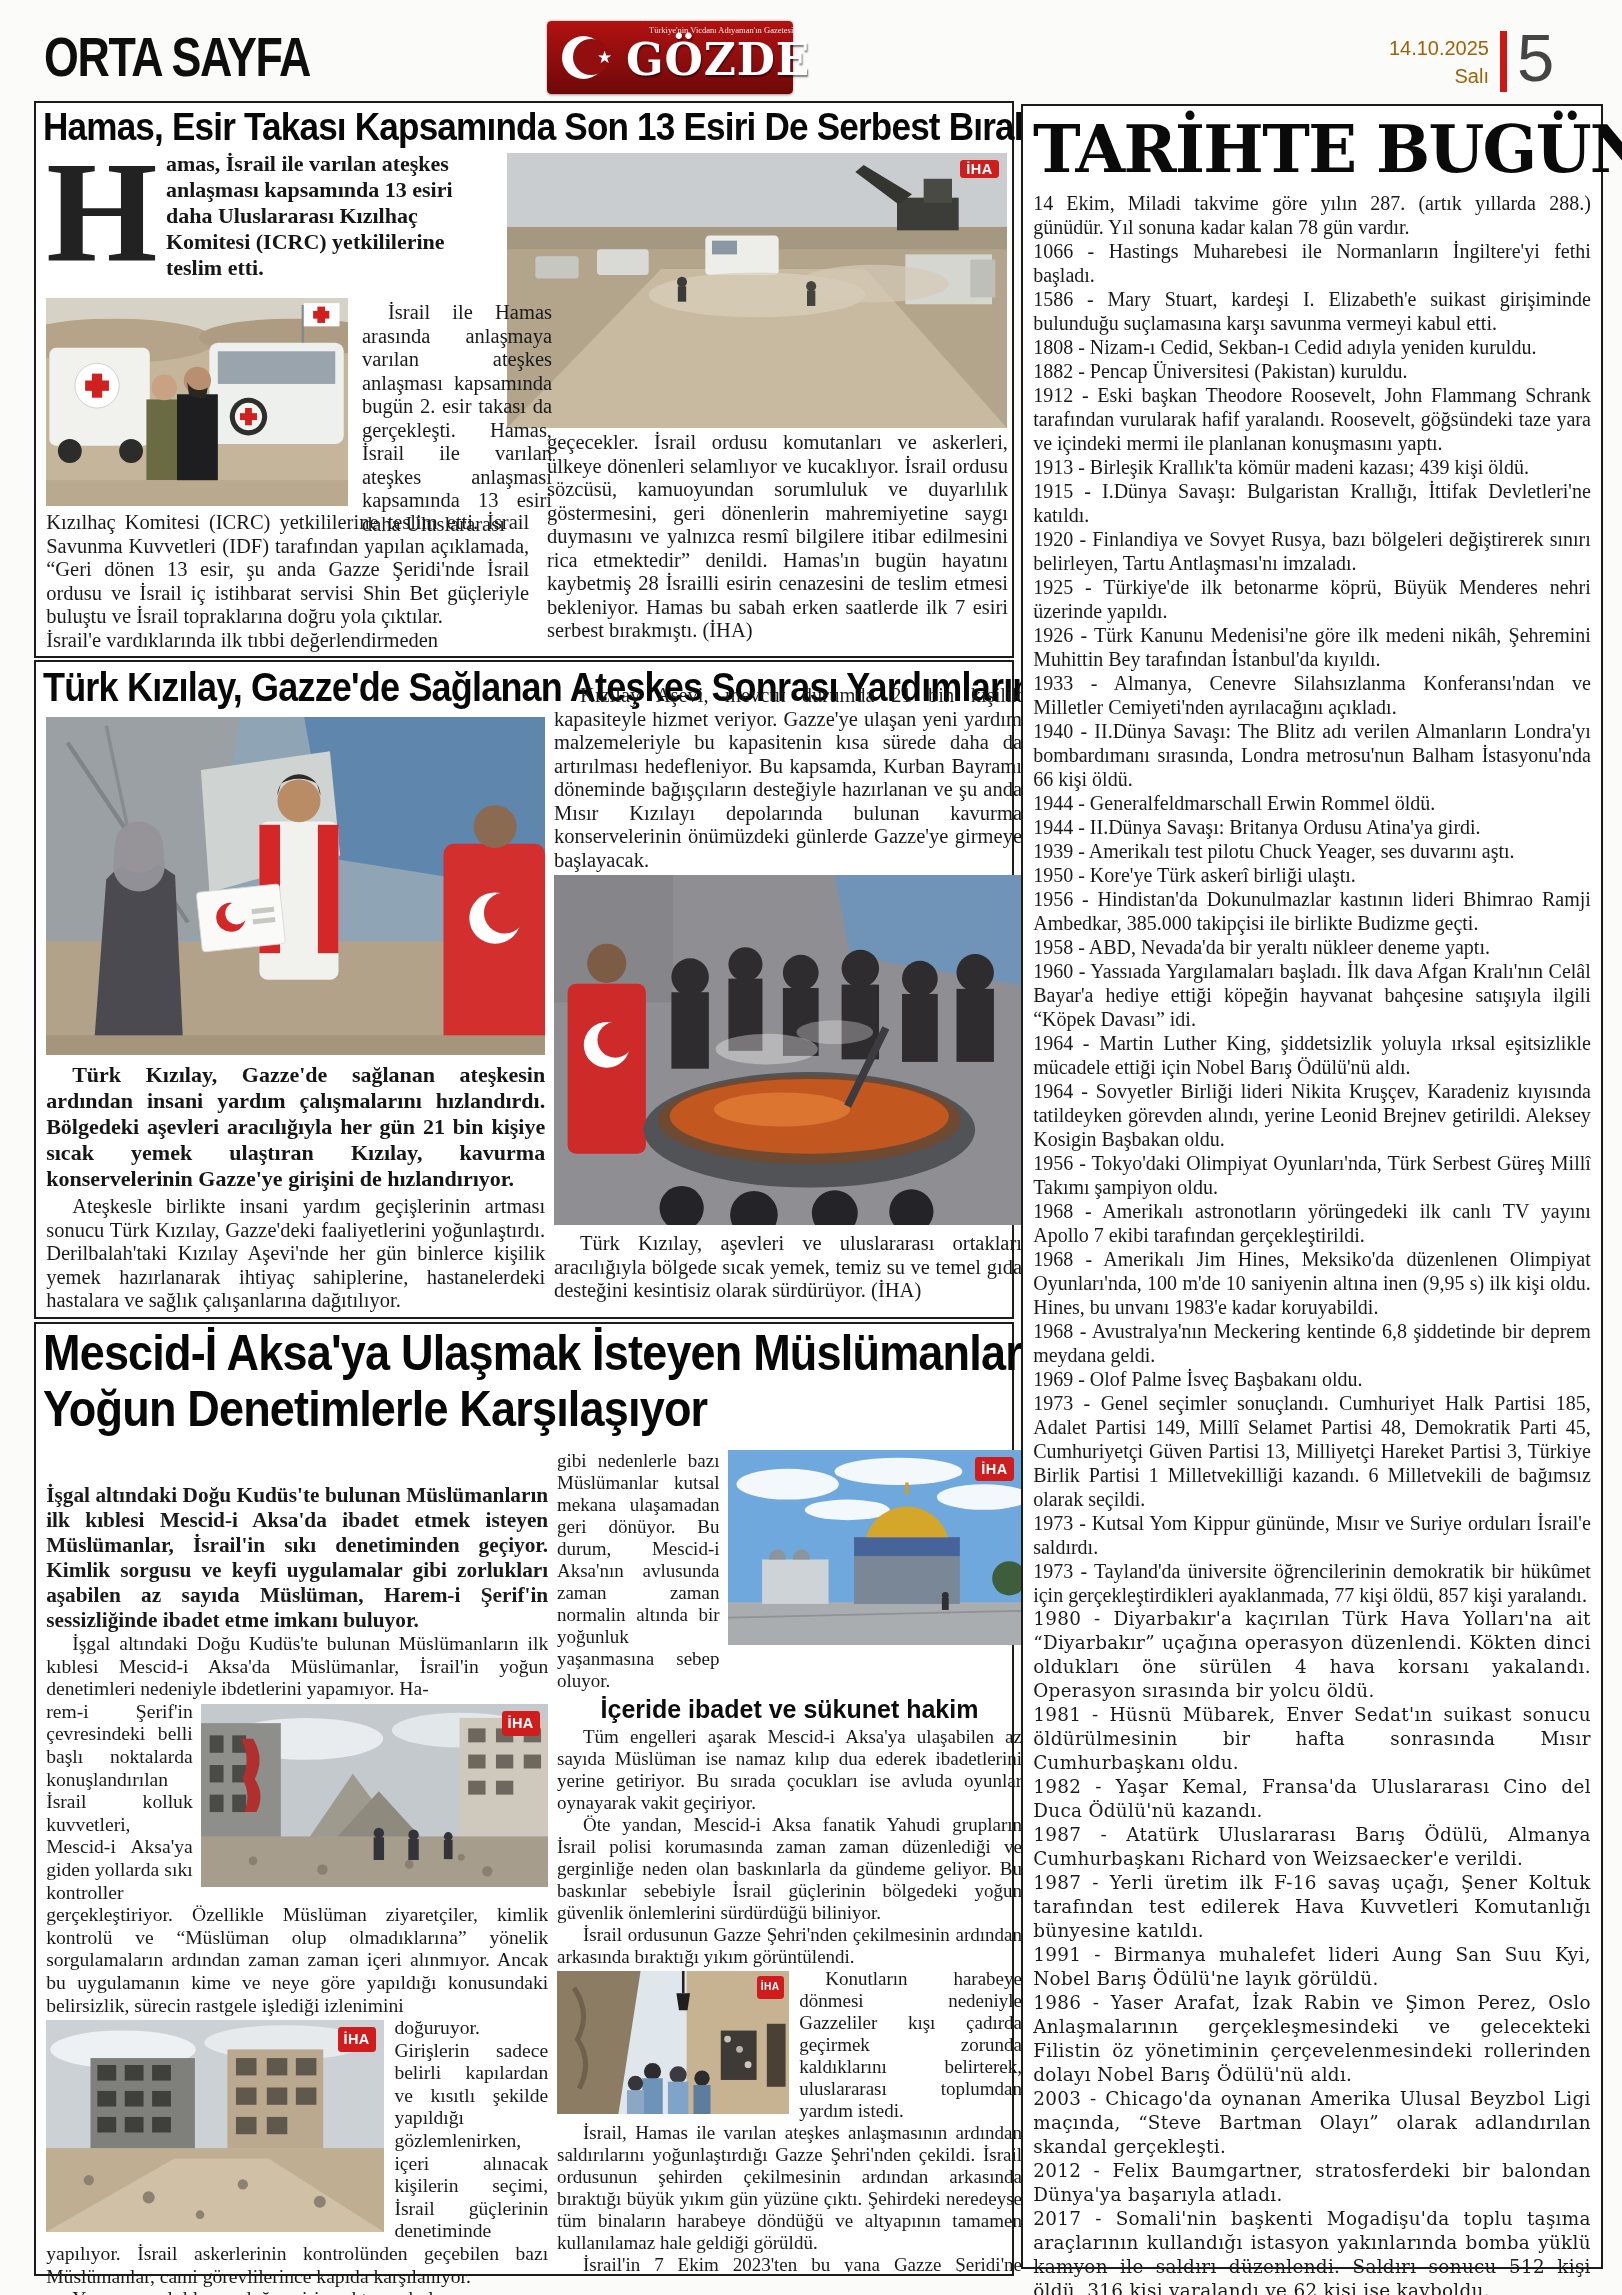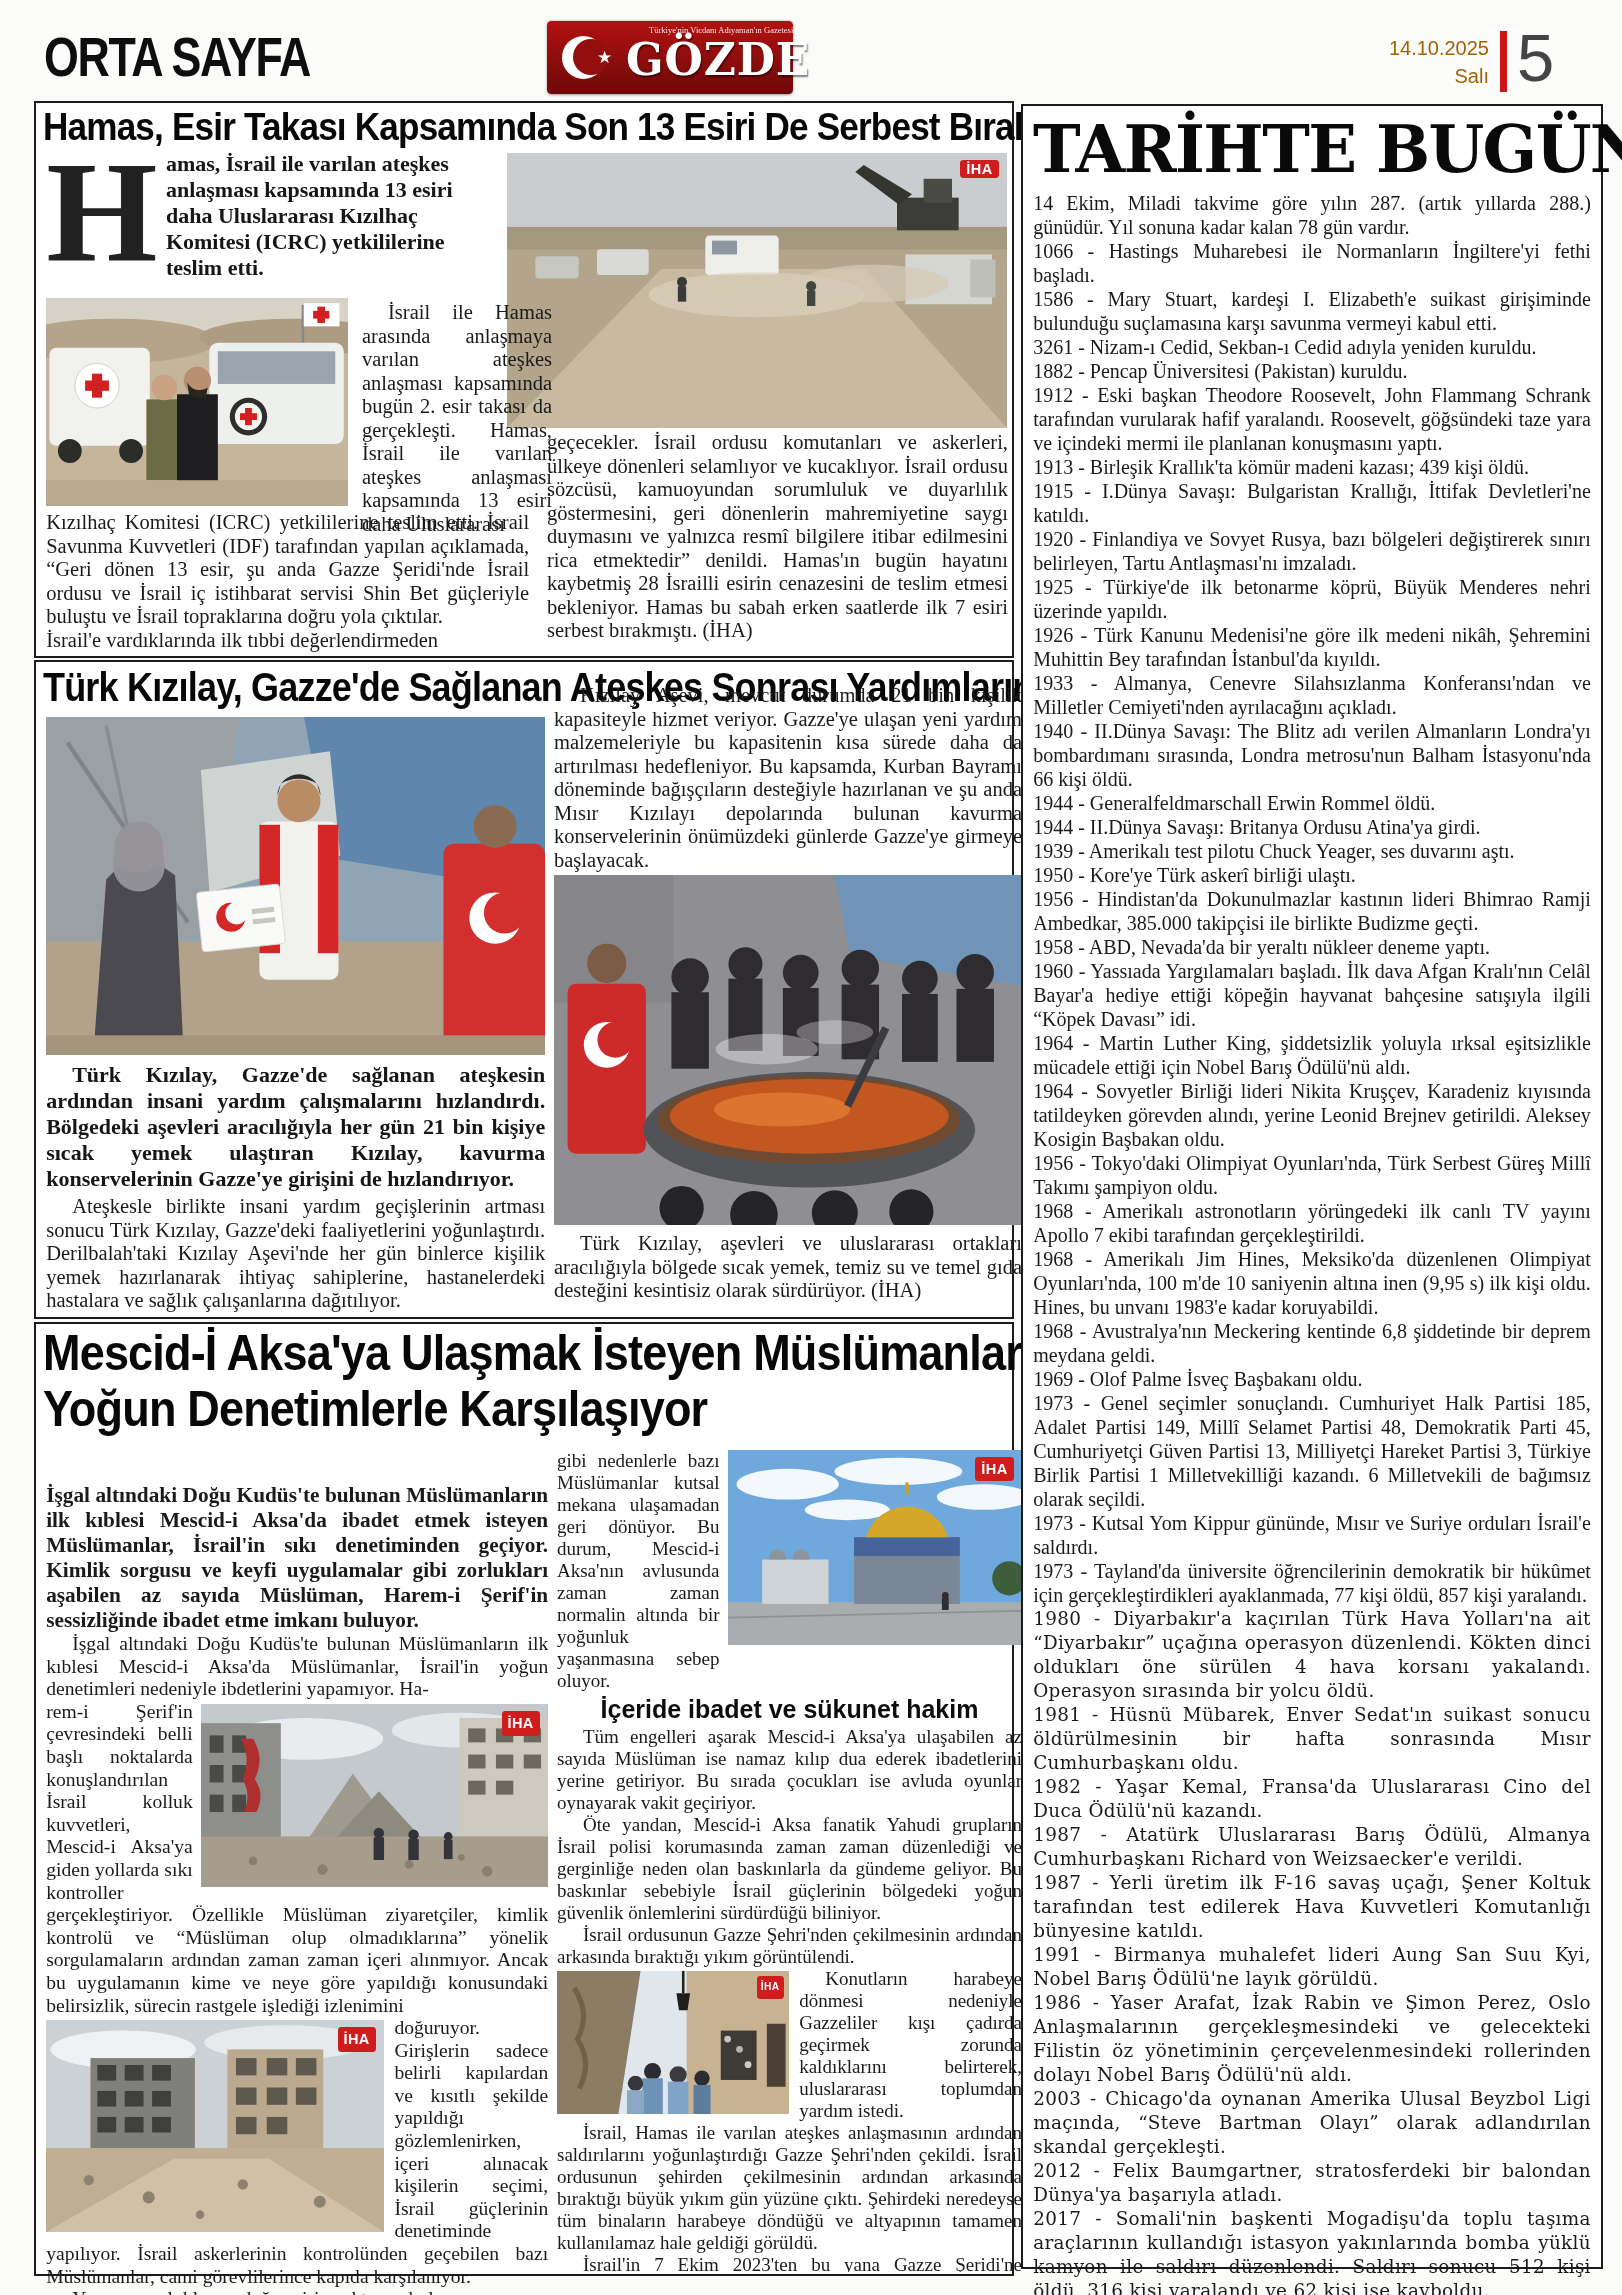--- a/index.html
+++ b/index.html
@@ -416,21 +416,21 @@
     <p class="ind">İsrail'in 7 Ekim 2023'ten bu yana Gazze Şeridi'ne düzenlediği saldırılarda 300 binden fazla konut tamamen ye da kısmen yıkılırken, yaklaşık 2 milyon Gazzeli zorla yerinden edildi. (İHA)</p>
   </div>
 </section>
 
 <aside id="tarihte" class="box">
   <h2 id="th-title">TARİHTE BUGÜN</h2>
   <div id="th-list">
     <div class="ev">14 Ekim, Miladi takvime göre yılın 287. (artık yıllarda 288.) günüdür. Yıl sonuna kadar kalan 78 gün vardır.</div>
     <div class="ev">1066 - Hastings Muharebesi ile Normanların İngiltere'yi fethi başladı.</div>
     <div class="ev">1586 - Mary Stuart, kardeşi I. Elizabeth'e suikast girişiminde bulunduğu suçlamasına karşı savunma vermeyi kabul etti.</div>
-    <div class="ev">3261 - Nizam-ı Cedid, Sekban-ı Cedid adıyla yeniden kuruldu.</div>
+    <div class="ev">1808 - Nizam-ı Cedid, Sekban-ı Cedid adıyla yeniden kuruldu.</div>
     <div class="ev">1882 - Pencap Üniversitesi (Pakistan) kuruldu.</div>
     <div class="ev">1912 - Eski başkan Theodore Roosevelt, John Flammang Schrank tarafından vurularak hafif yaralandı. Roosevelt, göğsündeki taze yara ve içindeki mermi ile planlanan konuşmasını yaptı.</div>
     <div class="ev">1913 - Birleşik Krallık'ta kömür madeni kazası; 439 kişi öldü.</div>
     <div class="ev">1915 - I.Dünya Savaşı: Bulgaristan Krallığı, İttifak Devletleri'ne katıldı.</div>
     <div class="ev">1920 - Finlandiya ve Sovyet Rusya, bazı bölgeleri değiştirerek sınırı belirleyen, Tartu Antlaşması'nı imzaladı.</div>
     <div class="ev">1925 - Türkiye'de ilk betonarme köprü, Büyük Menderes nehri üzerinde yapıldı.</div>
     <div class="ev">1926 - Türk Kanunu Medenisi'ne göre ilk medeni nikâh, Şehremini Muhittin Bey tarafından İstanbul'da kıyıldı.</div>
     <div class="ev">1933 - Almanya, Cenevre Silahsızlanma Konferansı'ndan ve Milletler Cemiyeti'nden ayrılacağını açıkladı.</div>
     <div class="ev">1940 - II.Dünya Savaşı: The Blitz adı verilen Almanların Londra'yı bombardımanı sırasında, Londra metrosu'nun Balham İstasyonu'nda 66 kişi öldü.</div>
     <div class="ev">1944 - Generalfeldmarschall Erwin Rommel öldü.</div>

